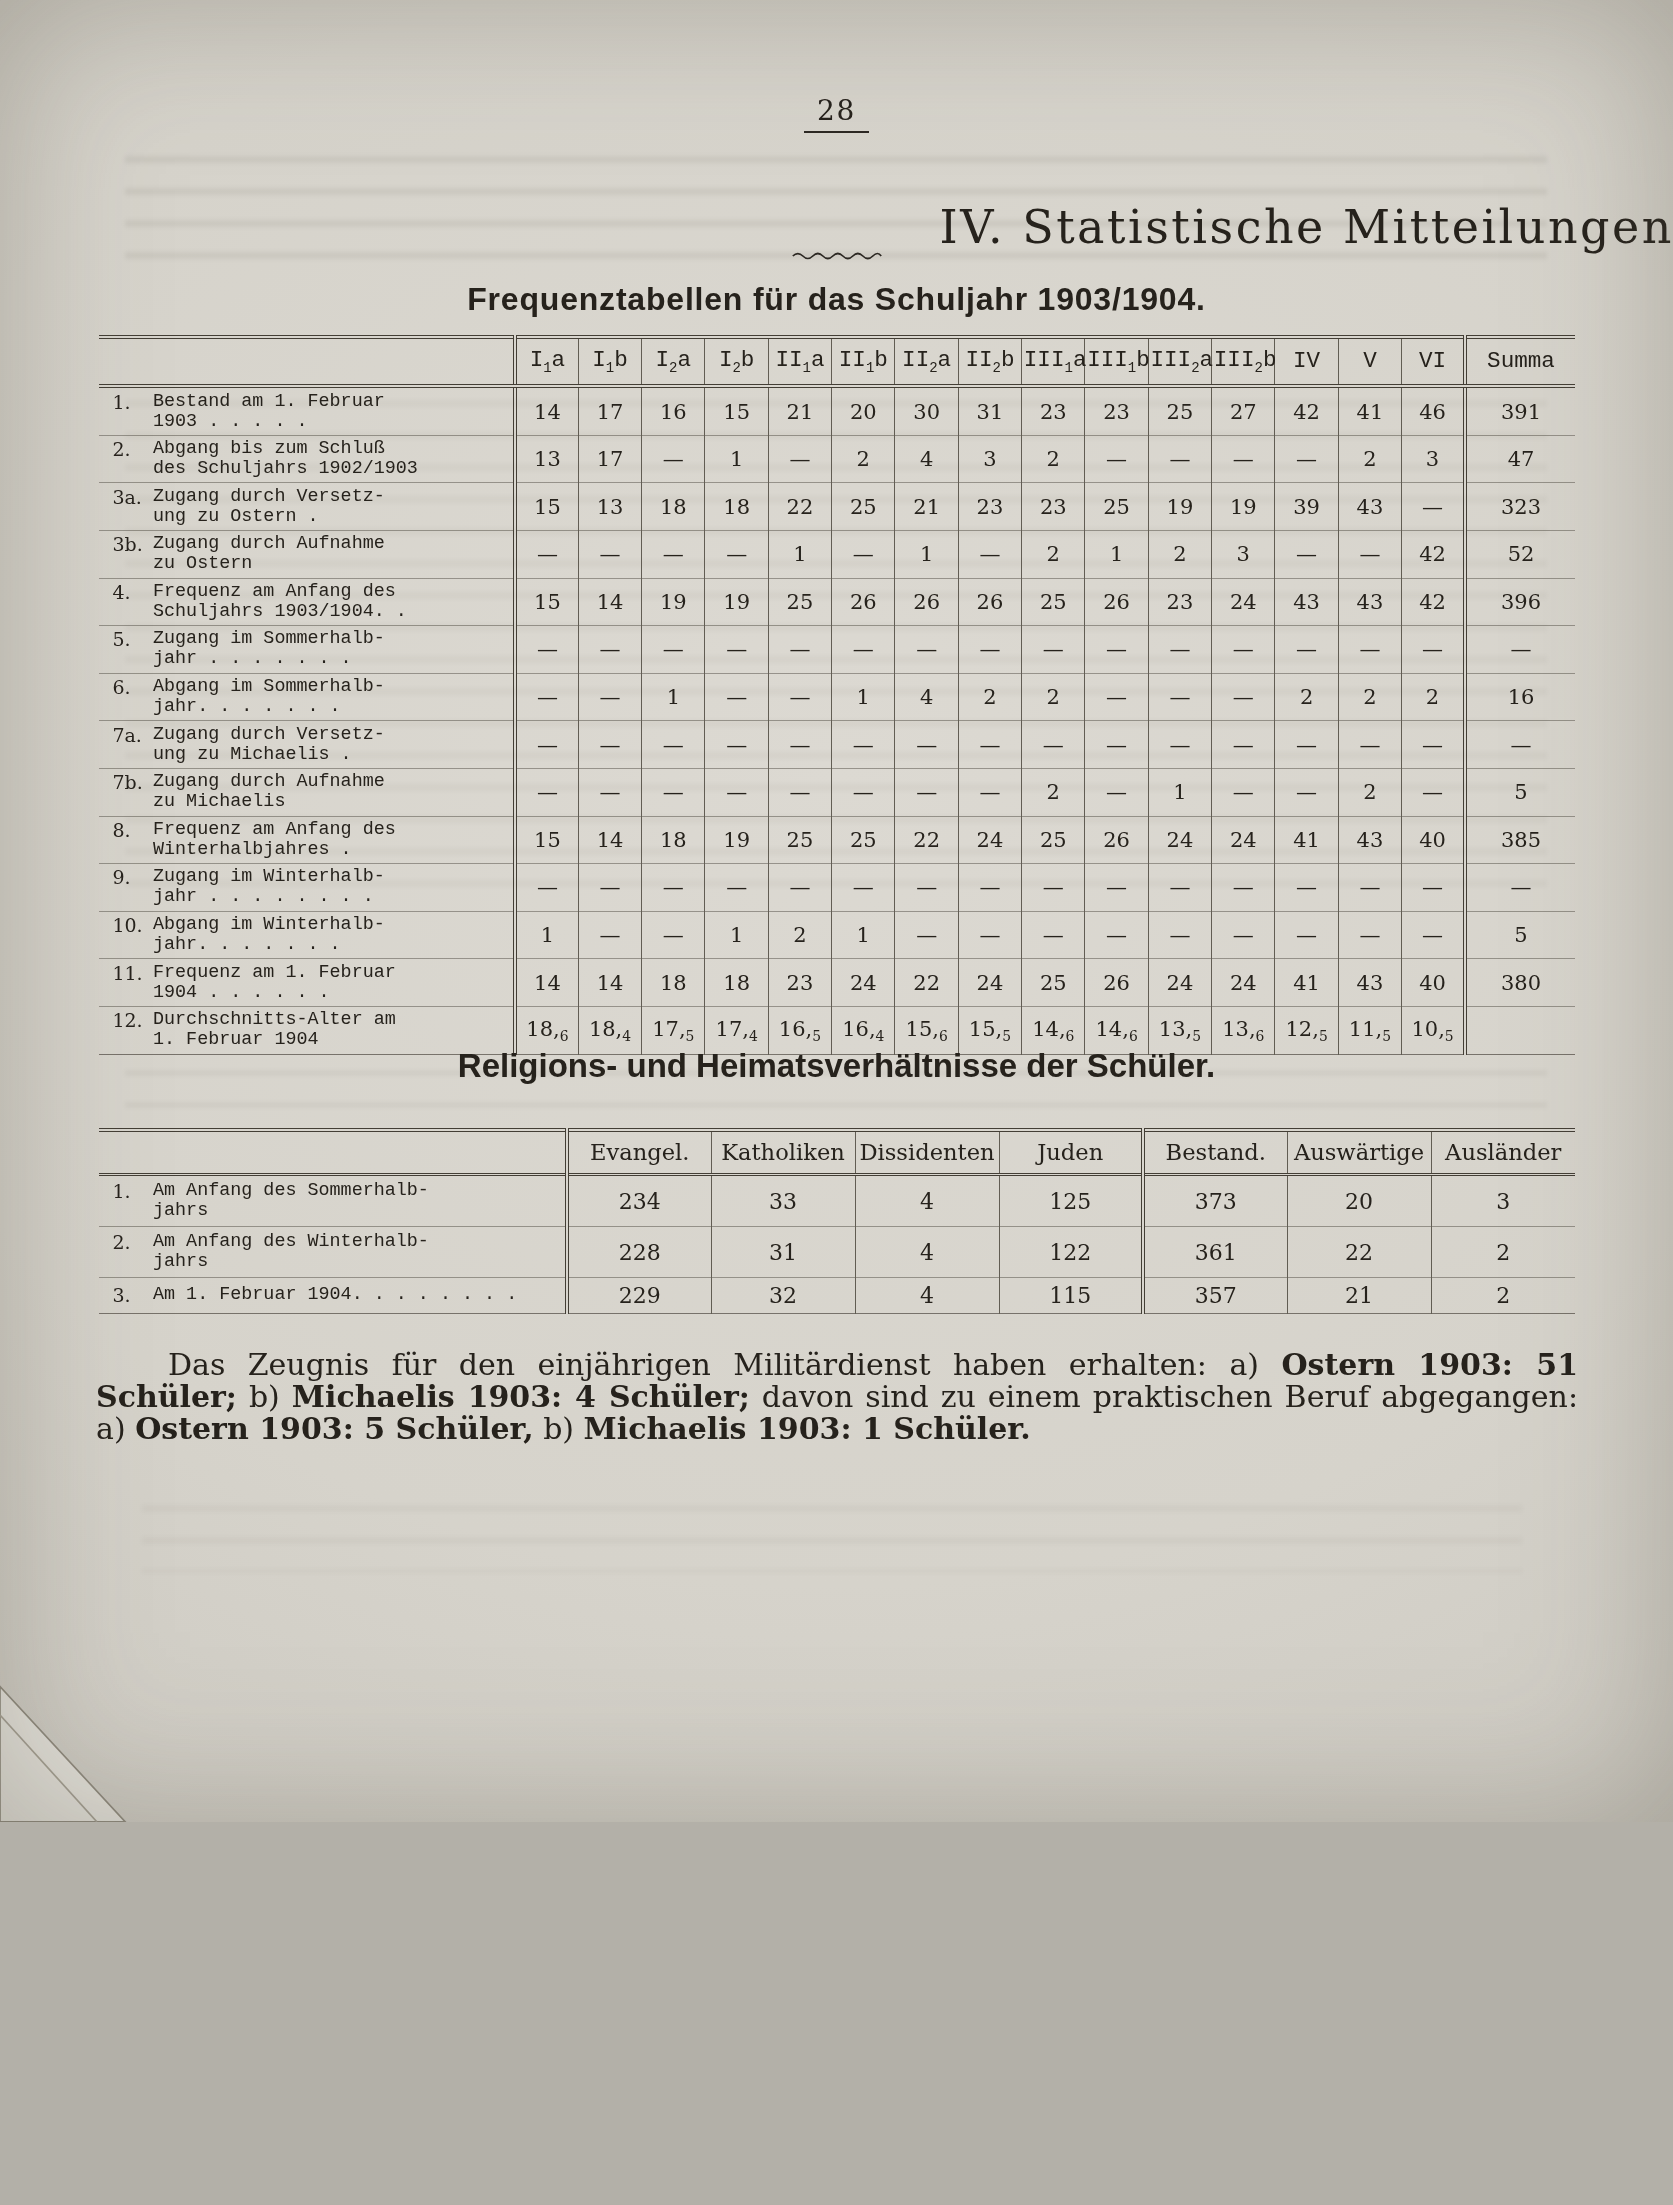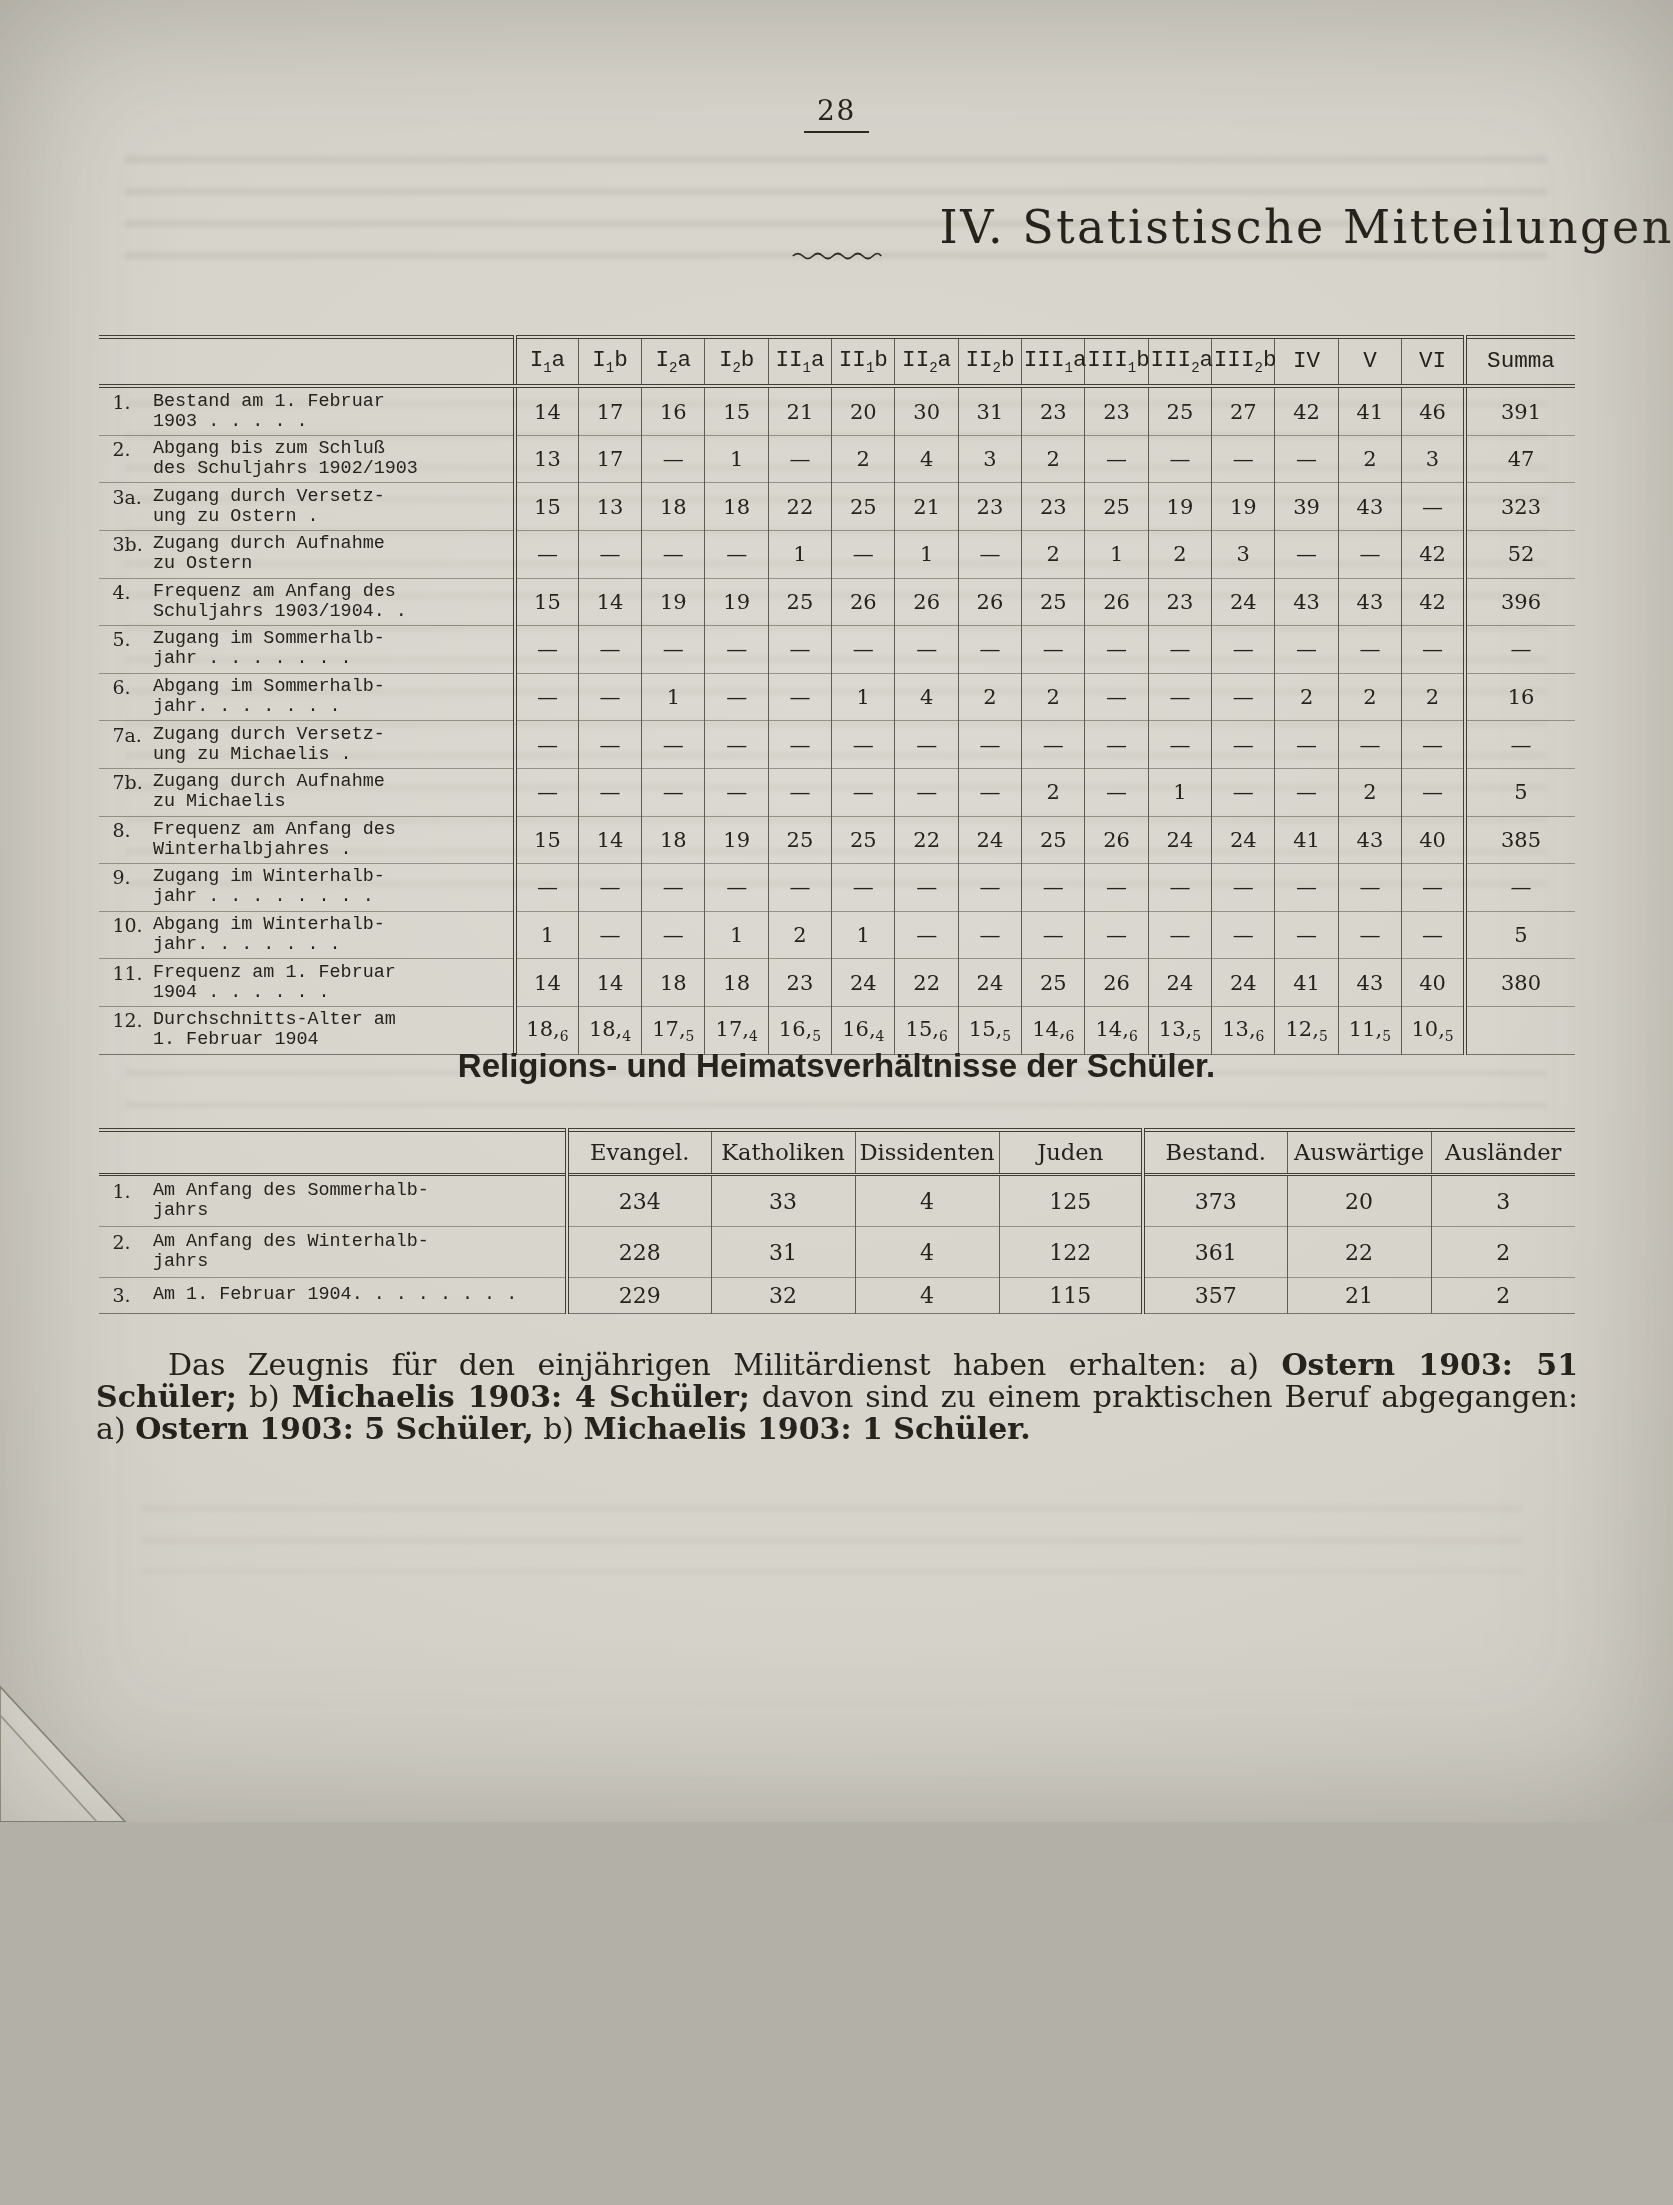--- a/index.html
+++ b/index.html
@@ -125,20 +125,21 @@
   <div class="page-number-wrap">
     <span class="page-number">28</span>
   </div>
 
   <h1 class="doc-title">IV. Statistische Mitteilungen.</h1>
 
   <svg class="squiggle" width="92" height="10" viewBox="0 0 110 12">
     <path d="M2 6 Q 8 0, 14 6 T 26 6 T 38 6 T 50 6 T 62 6 T 74 6 T 86 6 T 98 6 T 108 6" fill="none" stroke="#2c2822" stroke-width="2"></path>
   </svg>
 
+  <h2 class="doc-subtitle">Frequenztabellen für das Schuljahr 1903/1904.</h2>
 
   <table class="freq">
     <thead>
       <tr id="freq-head-row">
         <th class="corner labelcol"></th>
       <th class="dleft"><span>I</span><sub class="csub">1</sub><span>a</span></th>
           <th><span>I</span><sub class="csub">1</sub><span>b</span></th>
           <th><span>I</span><sub class="csub">2</sub><span>a</span></th>
           <th><span>I</span><sub class="csub">2</sub><span>b</span></th>
           <th><span>II</span><sub class="csub">1</sub><span>a</span></th>

